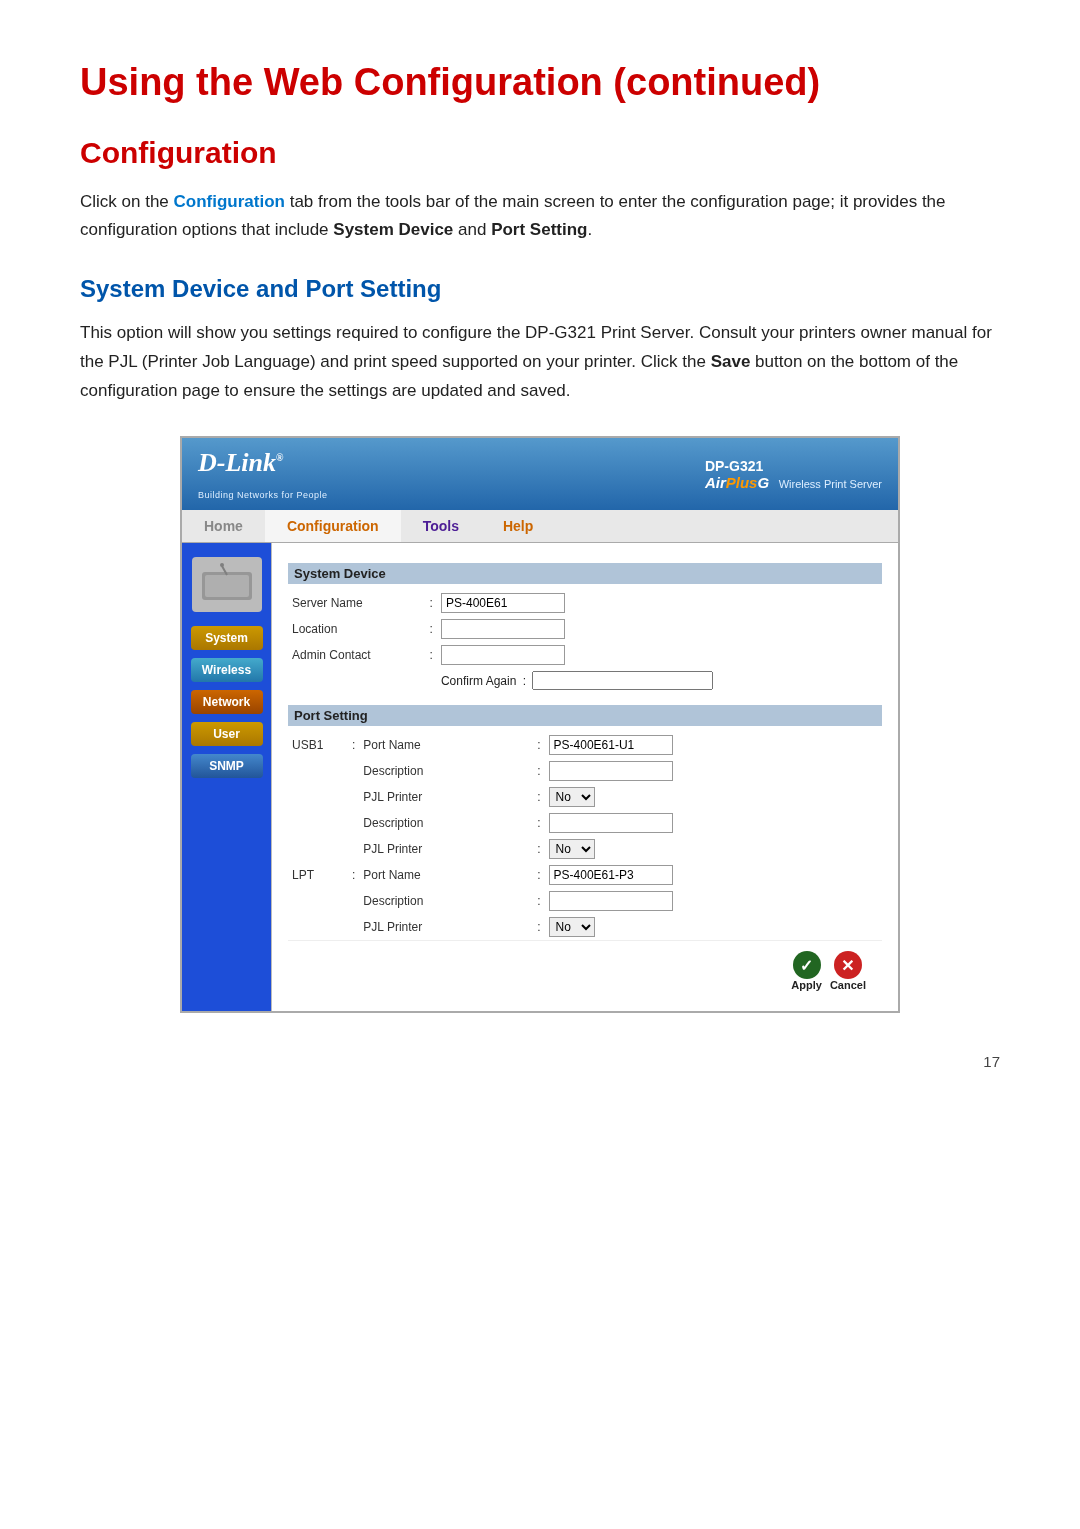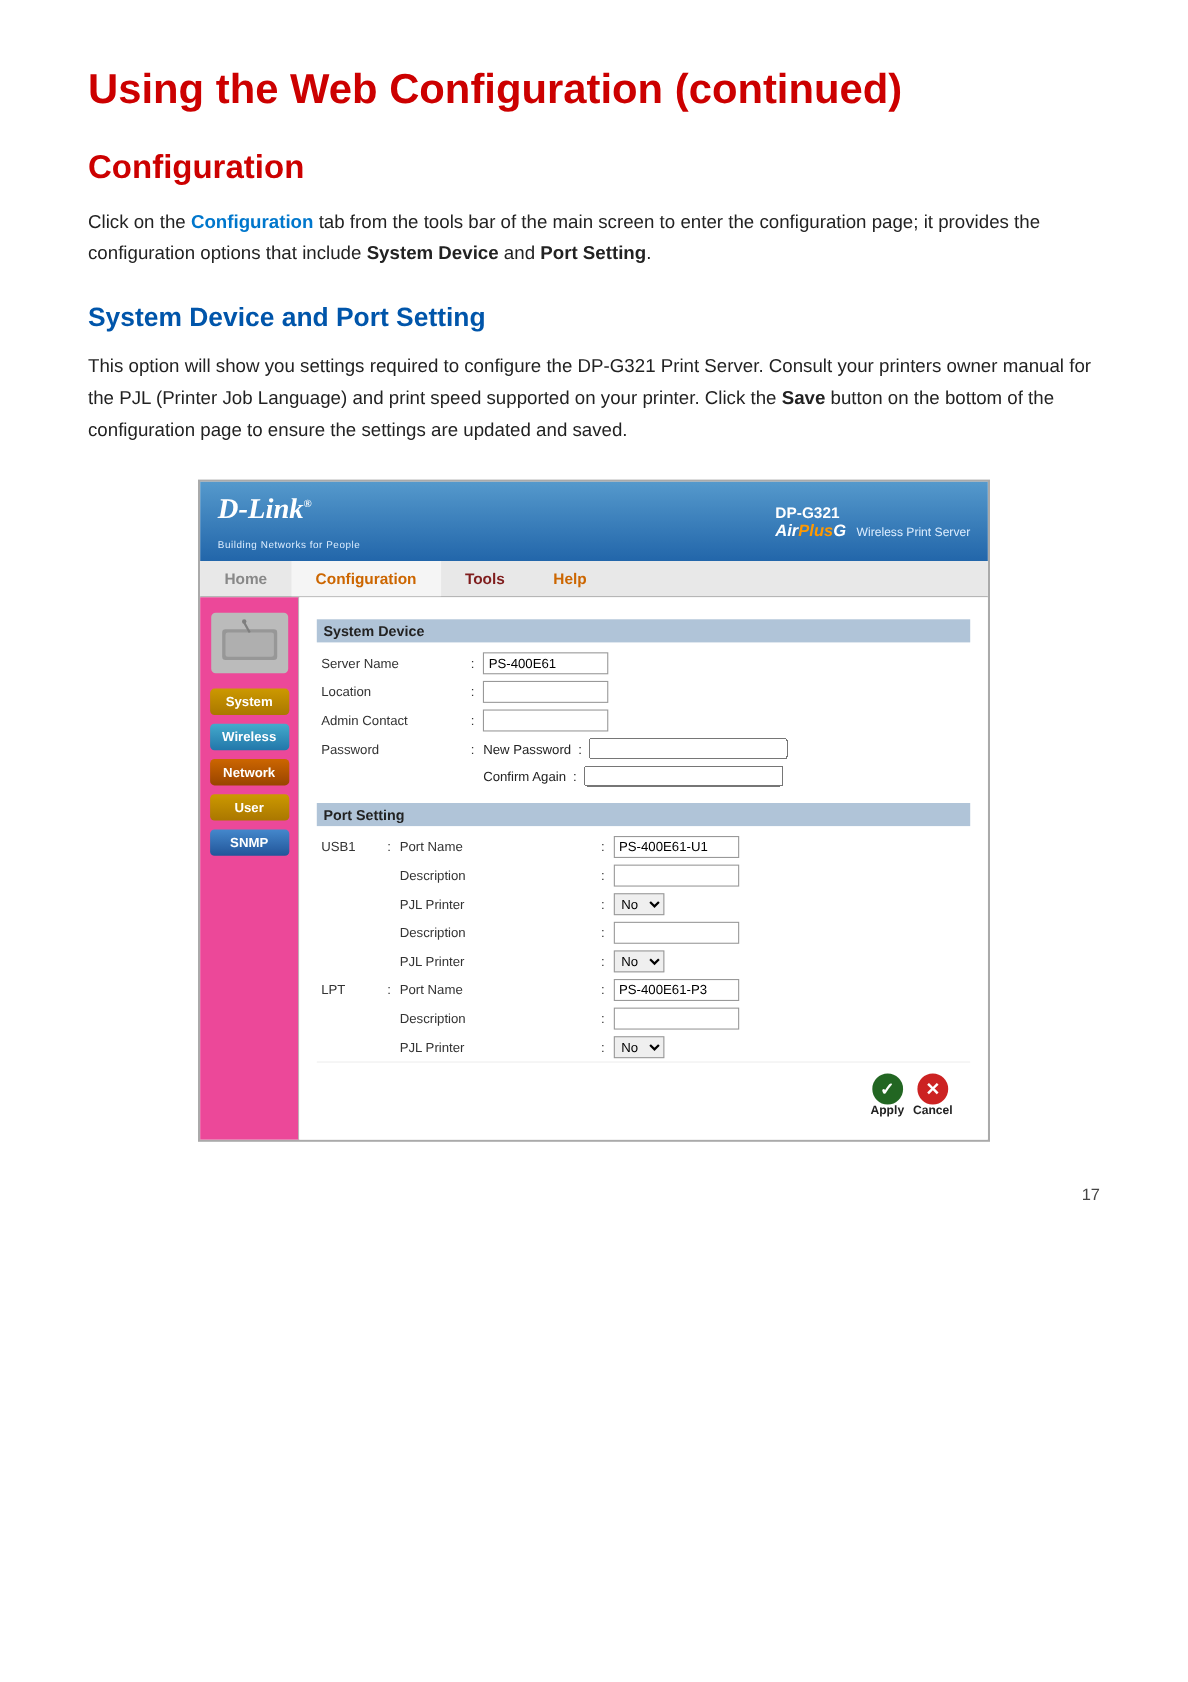--- a/index.html
+++ b/index.html
@@ -103,32 +103,32 @@
       cursor: pointer;
       font-size: 14px;
       font-weight: bold;
       color: #444;
     }
     .ui-nav-item.active {
       color: #cc6600;
       background: #f5f5f5;
     }
     .ui-nav-item.home { color: #888; }
-    .ui-nav-item.tools { color: #7f1d1d; }
+    .ui-nav-item.tools { color: #4c1d95; }
     .ui-nav-item.help { color: #cc6600; }
 
     
     .ui-main {
       display: flex;
     }
 
     
     .ui-sidebar {
       width: 90px;
-      background: #ec4899;
+      background: #1d4ed8;
       padding: 14px 8px;
       display: flex;
       flex-direction: column;
       align-items: center;
       gap: 8px;
       border-right: 1px solid #bbb;
     }
     .sidebar-device {
       width: 70px;
       height: 55px;
@@ -178,21 +178,21 @@
       font-size: 12px;
     }
     .form-table td {
       padding: 3px 4px;
       vertical-align: middle;
     }
     .form-table input[type="text"] {
       border: 1px solid #999;
       padding: 2px 4px;
       font-size: 12px;
-      width: 114px;
+      width: 124px;
     }
     .form-table select {
       border: 1px solid #999;
       font-size: 12px;
       padding: 1px 2px;
     }
     .label-col { color: #333; white-space: nowrap; }
     .colon-col { width: 10px; color: #333; }
 
     
@@ -314,29 +314,20 @@
           </td>
         </tr>
         <tr>
           <td class="label-col">Admin Contact</td>
           <td class="colon-col">:</td>
           <td>
             <input type="text" value="" style="">
           </td>
         </tr>
         <tr>
-          <td class="label-col">Password</td>
-          <td class="colon-col">:</td>
-          <td>
-            <span>New Password</span>
-            <span style="margin:0 3px;">:</span>
-            <input type="password" value="" style="">
-          </td>
-        </tr>
-        <tr>
           <td class="label-col"></td>
           <td class="colon-col"></td>
           <td>
             <span>Confirm Again</span>
             <span style="margin:0 3px;">:</span>
             <input type="password" value="" style="">
           </td>
         </tr>
       </tbody>
         </table>

